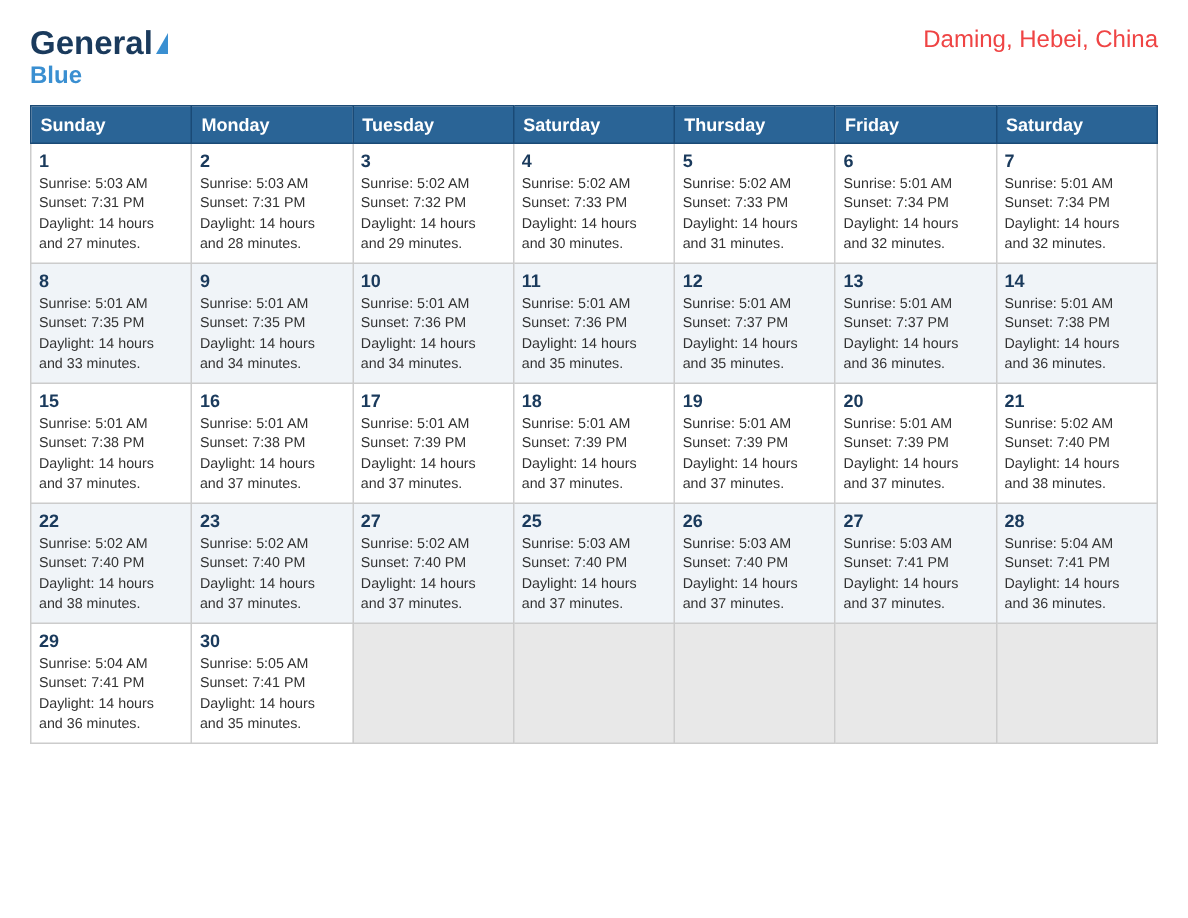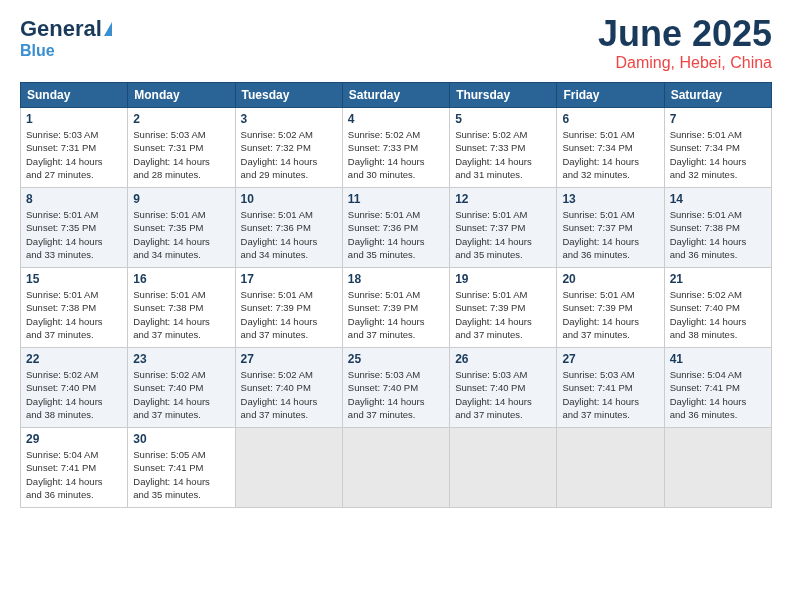--- a/index.html
+++ b/index.html
@@ -109,21 +109,20 @@
     <div class="logo">
       <div class="logo-line">
         <span style="font-size:22px;font-weight:bold;color:#1a3a5c;">General</span>
         <span class="logo-triangle"></span>
       </div>
       <div class="logo-line">
         <span class="logo-blue-text">Blue</span>
       </div>
     </div>
     <div class="title-block">
-      <div class="title-month">June 2025</div>
       <div class="title-location">Daming, Hebei, China</div>
     </div>
   </div>
 
   <table class="calendar">
     <thead>
       <tr>
         <th>Sunday</th>
         <th>Monday</th>
         <th>Tuesday</th>
@@ -243,21 +242,21 @@
           </td>
           <td>
             <span class="day-num">26</span>
             <div class="day-info">Sunrise: 5:03 AM<br>Sunset: 7:40 PM<br>Daylight: 14 hours<br>and 37 minutes.</div>
           </td>
           <td>
             <span class="day-num">27</span>
             <div class="day-info">Sunrise: 5:03 AM<br>Sunset: 7:41 PM<br>Daylight: 14 hours<br>and 37 minutes.</div>
           </td>
           <td>
-            <span class="day-num">41</span>
+            <span class="day-num">28</span>
             <div class="day-info">Sunrise: 5:04 AM<br>Sunset: 7:41 PM<br>Daylight: 14 hours<br>and 36 minutes.</div>
           </td>
         </tr>
         <tr>
           <td>
             <span class="day-num">29</span>
             <div class="day-info">Sunrise: 5:04 AM<br>Sunset: 7:41 PM<br>Daylight: 14 hours<br>and 36 minutes.</div>
           </td>
           <td>
             <span class="day-num">30</span>

